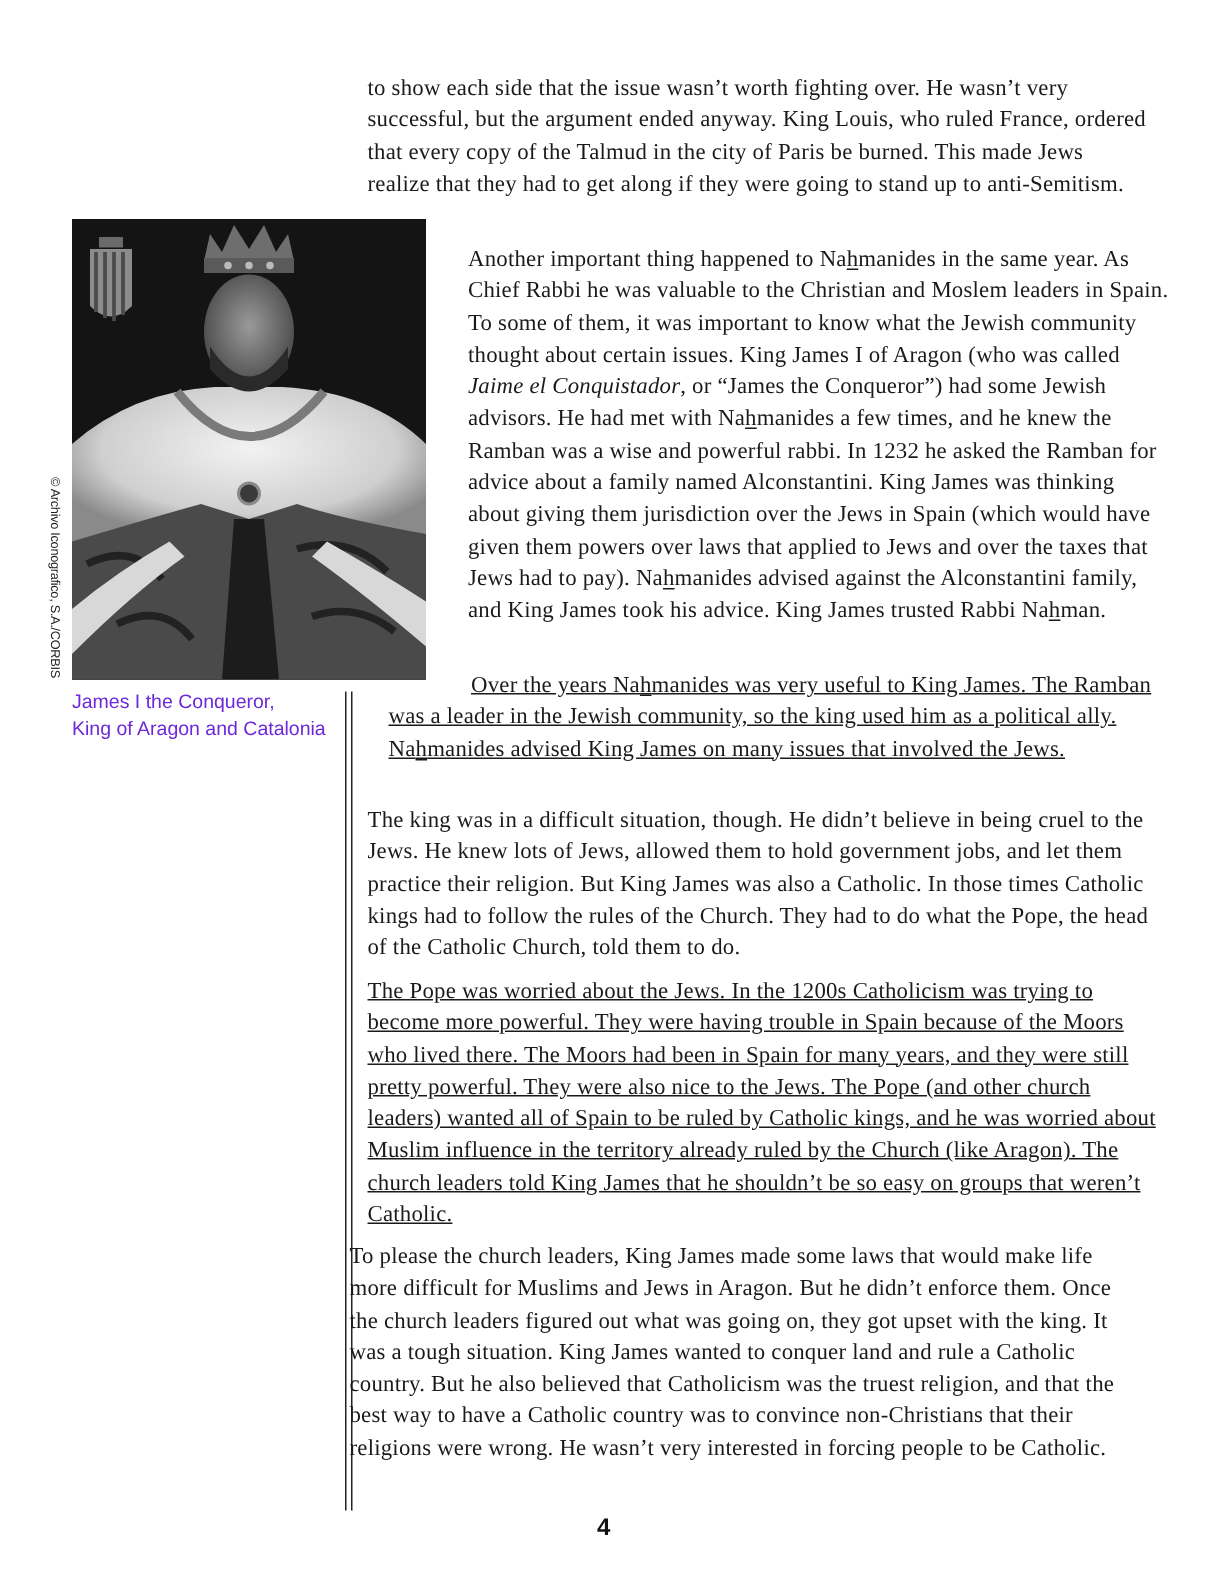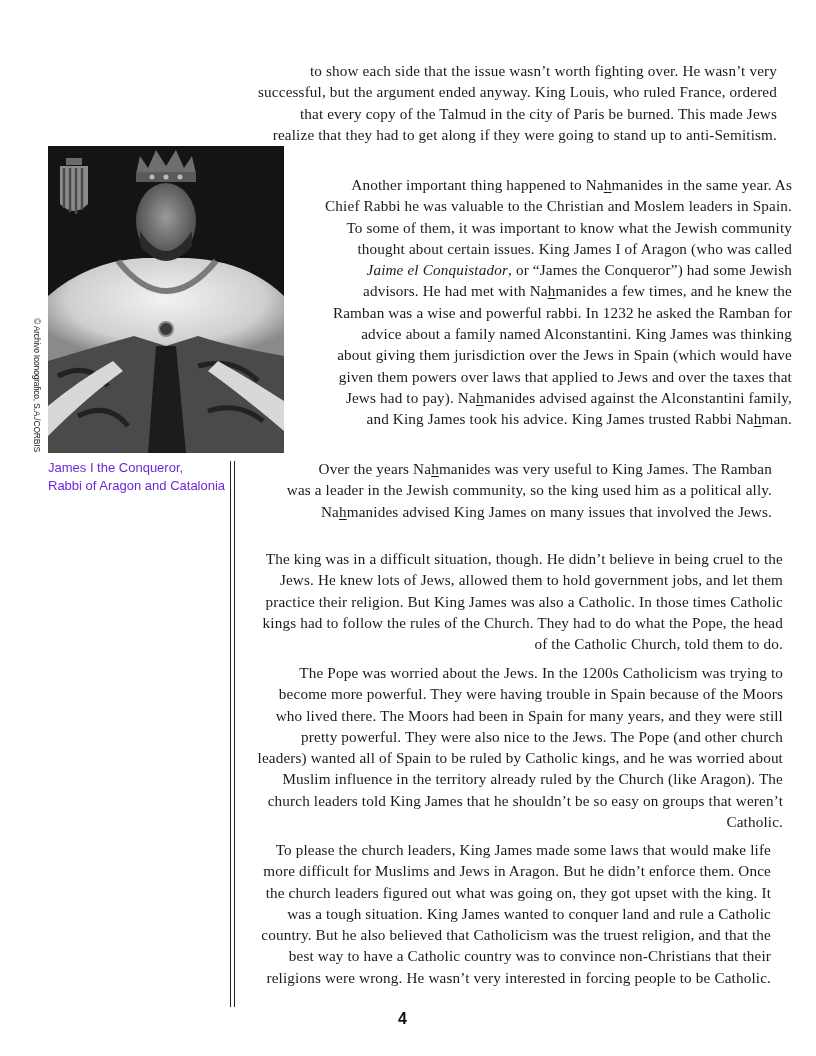--- a/index.html
+++ b/index.html
@@ -1,18 +1,18 @@
 <!DOCTYPE html>
 <html><head>
   <meta charset="utf-8">
   <style>
     html, body { margin: 0; padding: 0; background: #ffffff; }
     body { width: 816px; height: 1056px; position: relative; overflow: hidden; color: #1a1a1a; }
     .serif { font-family: "Liberation Serif", "DejaVu Serif", serif; font-size: 15.2px; line-height: 21.3px; letter-spacing: 0.15px; }
-    .para { position: absolute; margin: 16px; text-align: right; }
+    .para { position: absolute; margin: 4px; }
     .para p { margin: 0; }
     .u { text-decoration: underline; text-underline-offset: 2px; }
     .photo {
       position: absolute; left: 48px; top: 146px; width: 236px; height: 307px;
       background: radial-gradient(ellipse at 48% 35%, #5a5a5a 0%, #2a2a2a 30%, #111 60%),
                   #151515;
       overflow: hidden;
     }
     .photo svg { display: block; }
     .credit {
@@ -80,39 +80,39 @@
       <rect x="88" y="26" width="60" height="10" fill="#5a5a5a"></rect>
       <circle cx="104" cy="31" r="2.5" fill="#bbb"></circle>
         <circle cx="118" cy="31" r="2.5" fill="#bbb"></circle>
         <circle cx="132" cy="31" r="2.5" fill="#bbb"></circle>
     </g>
   </svg>
 </div>
 <div class="credit">© Archivo Iconografico, S.A./CORBIS</div>
 <div class="caption">
   <div>James I the Conqueror,</div>
-  <div>Rabbi of Aragon and Catalonia</div>
+  <div>King of Aragon and Catalonia</div>
 </div>
 
 <div class="para serif" style="left:308px; top:158px; width:468px;">
   <p style="text-indent:0;"><span>Another important thing happened to Na</span><span class="u">h</span><span>manides in the same year. As Chief Rabbi he was valuable to the Christian and Moslem leaders in Spain. To some of them, it was important to know what the Jewish community thought about certain issues. King James I of Aragon (who was called </span><i>Jaime el Conquistador</i><span>, or “James the Conqueror”) had some Jewish advisors. He had met with Na</span><span class="u">h</span><span>manides a few times, and he knew the Ramban was a wise and powerful rabbi. In 1232 he asked the Ramban for advice about a family named Alconstantini. King James was thinking about giving them jurisdiction over the Jews in Spain (which would have given them powers over laws that applied to Jews and over the taxes that Jews had to pay). Na</span><span class="u">h</span><span>manides advised against the Alconstantini family, and King James took his advice. King James trusted Rabbi Na</span><span class="u">h</span><span>man.</span></p>
 </div>
 
 <div class="rule" style="left:230px; top:461px; height:546px;"></div>
 <div class="rule" style="left:234px; top:461px; height:546px;"></div>
 
-<div class="para serif" style="left:234px; top:442px; width:522px;">
+<div class="para serif" style="left:255px; top:442px; width:522px;text-decoration:underline;">
   <p style="text-indent:55px;"><span>Over the years Na</span><span class="u">h</span><span>manides was very useful to King James. The Ramban was a leader in the Jewish community, so the king used him as a political ally. Na</span><span class="u">h</span><span>manides advised King James on many issues that involved the Jews.</span></p>
 </div>
 
 <div class="para serif" style="left:241px; top:532px; width:526px;">
   <p>The king was in a difficult situation, though. He didn’t believe in being cruel to the Jews. He knew lots of Jews, allowed them to hold government jobs, and let them practice their religion. But King James was also a Catholic. In those times Catholic kings had to follow the rules of the Church. They had to do what the Pope, the head of the Catholic Church, told them to do.</p>
 </div>
 
-<div class="para serif" style="left:241px; top:646px; width:526px;">
+<div class="para serif" style="left:241px; top:646px; width:526px;text-decoration:underline;">
   <p>The Pope was worried about the Jews. In the 1200s Catholicism was trying to become more powerful. They were having trouble in Spain because of the Moors who lived there. The Moors had been in Spain for many years, and they were still pretty powerful. They were also nice to the Jews. The Pope (and other church leaders) wanted all of Spain to be ruled by Catholic kings, and he was worried about Muslim influence in the territory already ruled by the Church (like Aragon). The church leaders told King James that he shouldn’t be so easy on groups that weren’t Catholic.</p>
 </div>
 
 <div class="para serif" style="left:229px; top:823px; width:526px;">
   <p>To please the church leaders, King James made some laws that would make life more difficult for Muslims and Jews in Aragon. But he didn’t enforce them. Once the church leaders figured out what was going on, they got upset with the king. It was a tough situation. King James wanted to conquer land and rule a Catholic country. But he also believed that Catholicism was the truest religion, and that the best way to have a Catholic country was to convince non-Christians that their religions were wrong. He wasn’t very interested in forcing people to be Catholic.</p>
 </div>
 
 <div class="page-number">4</div>
 
 </body></html>

